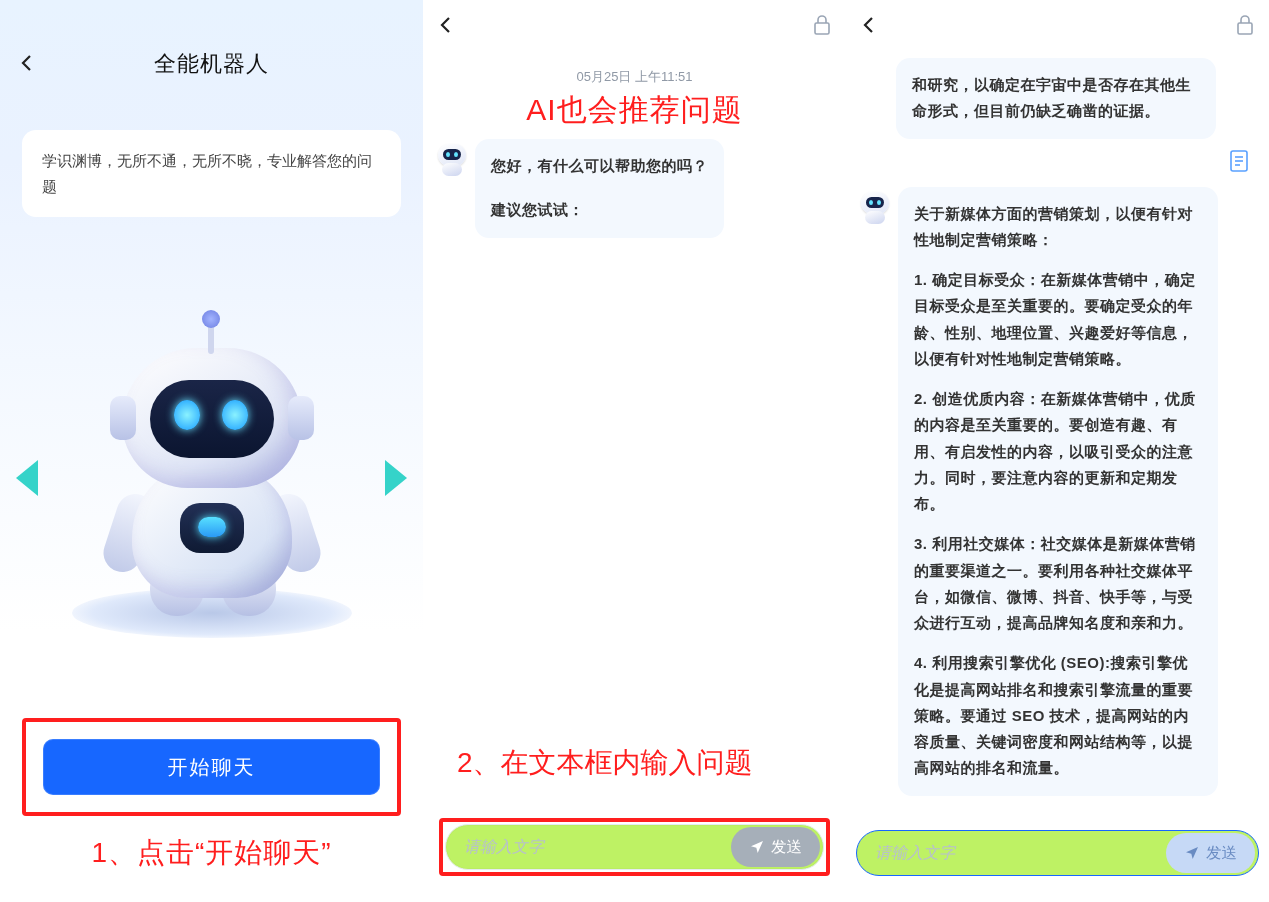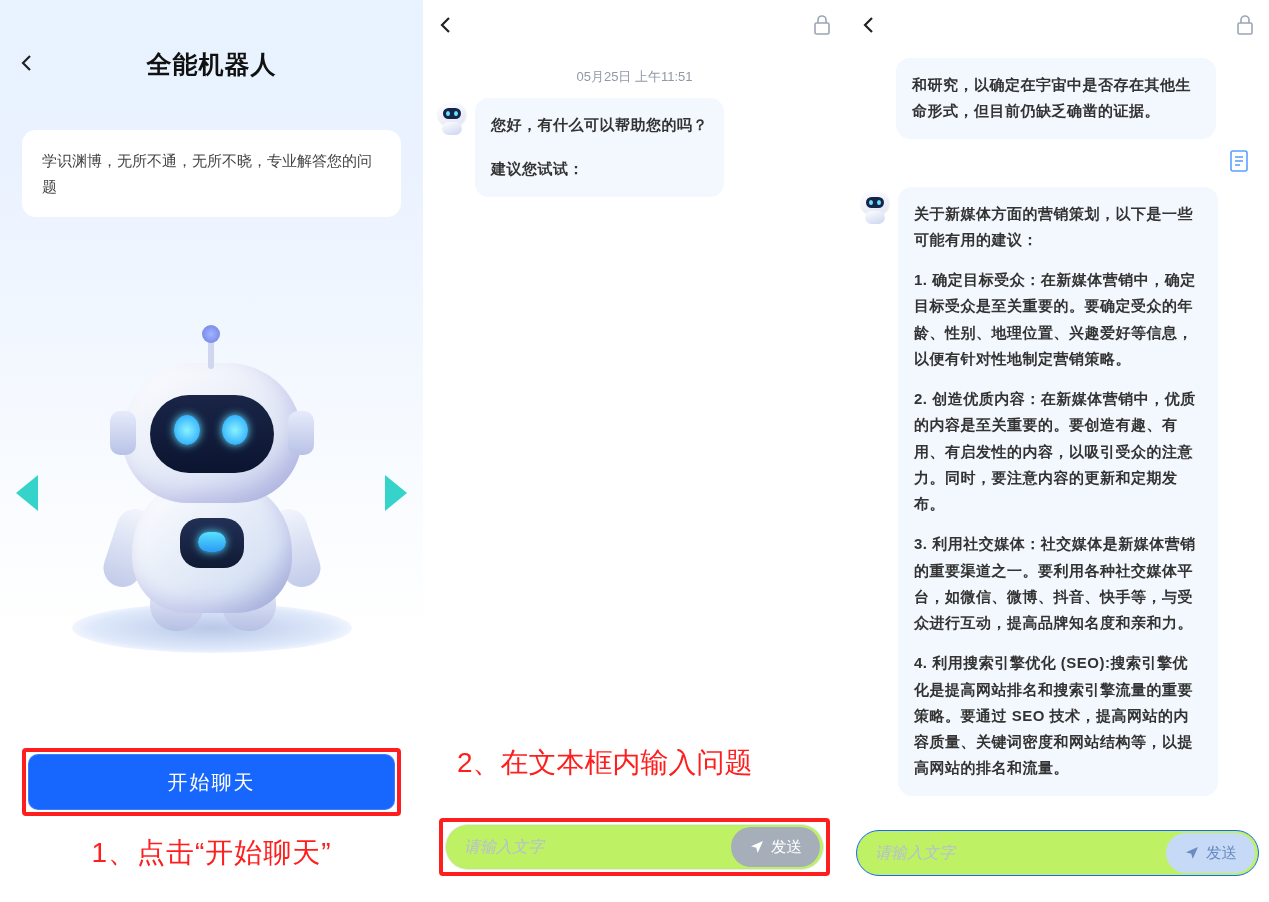--- a/index.html
+++ b/index.html
@@ -37,22 +37,22 @@
   }
   .p1-back {
     position: absolute;
     left: 18px;
     top: 54px;
     width: 18px; height: 18px;
     cursor: pointer;
   }
   .back-svg { stroke:#222; stroke-width:2.2; fill:none; }
   .p1-title {
-    font-size: 25px;
-    font-weight: 700;
+    font-size: 22px;
+    font-weight: 400;
     color: #111;
     letter-spacing: 1px;
     margin-top: 28px;
   }
   .p1-desc-card {
     margin: 30px 22px 0 22px;
     background: #fff;
     border-radius: 14px;
     padding: 18px 20px;
     font-size: 15px;
@@ -157,21 +157,21 @@
     background:linear-gradient(180deg,#eef1fb,#b6c0e4);
     border-radius:22px 22px 26px 26px;
   }
   .robot .leg.l{ left:88px;}
   .robot .leg.r{ left:160px;}
 
   .p1-start-wrap{
     margin:0 22px 18px 22px;
     border:4px solid #ff1e1e;
     border-radius:4px;
-    padding:2px;
+    padding:17px;
   }
   .p1-start-btn{
     width:100%;
     background:#1767ff;
     color:#fff;
     border:none;
     border-radius:10px;
     height:56px;
     font-size:20px;
     letter-spacing:2px;
@@ -413,20 +413,21 @@
       </div>
       <div class="lock-icon">
         <svg viewBox="0 0 20 22" fill="none" stroke="#9aa5b5" stroke-width="1.6">
           <rect x="3" y="9" width="14" height="11" rx="1.5"></rect>
           <path d="M6 9 V6 a4 4 0 0 1 8 0 V9"></path>
         </svg>
       </div>
     </div>
 
     <div class="timestamp">05月25日  上午11:51</div>
+    <div class="overlay-red">AI也会推荐问题</div>
 
     <div class="chat-body">
       <div class="msg-row ai">
         <div class="avatar">
           <div class="mini-robot">
               <div class="h"></div>
               <div class="f"></div>
               <div class="e1"></div>
               <div class="e2"></div>
               <div class="b"></div>
@@ -493,21 +494,21 @@
         <div class="avatar">
           <div class="mini-robot">
               <div class="h"></div>
               <div class="f"></div>
               <div class="e1"></div>
               <div class="e2"></div>
               <div class="b"></div>
             </div>
         </div>
         <div class="bubble ai">
-          <div class="para">关于新媒体方面的营销策划，以下是一些可能有用的建议：</div>
+          <div class="para">关于新媒体方面的营销策划，以便有针对性地制定营销策略：</div>
           <div class="para">1. 确定目标受众：在新媒体营销中，确定目标受众是至关重要的。要确定受众的年龄、性别、地理位置、兴趣爱好等信息，以便有针对性地制定营销策略。</div>
           <div class="para">2. 创造优质内容：在新媒体营销中，优质的内容是至关重要的。要创造有趣、有用、有启发性的内容，以吸引受众的注意力。同时，要注意内容的更新和定期发布。</div>
           <div class="para">3. 利用社交媒体：社交媒体是新媒体营销的重要渠道之一。要利用各种社交媒体平台，如微信、微博、抖音、快手等，与受众进行互动，提高品牌知名度和亲和力。</div>
           <div class="para">4. 利用搜索引擎优化 (SEO):搜索引擎优化是提高网站排名和搜索引擎流量的重要策略。要通过 SEO 技术，提高网站的内容质量、关键词密度和网站结构等，以提高网站的排名和流量。</div>
         </div>
       </div>
 
     </div>
 
     <div class="input-area">

